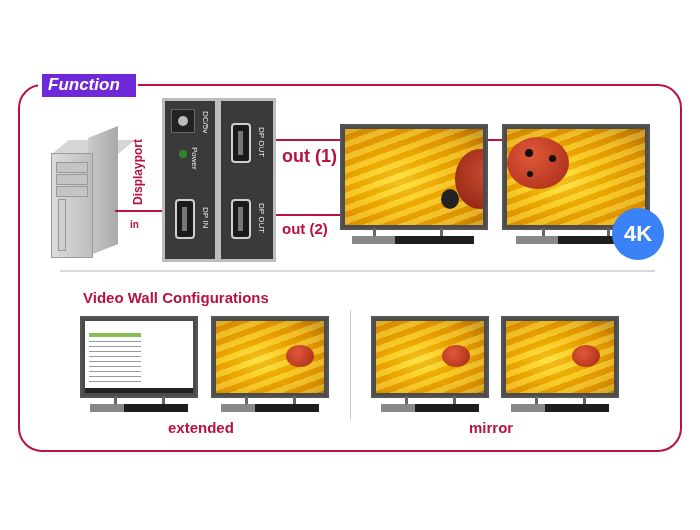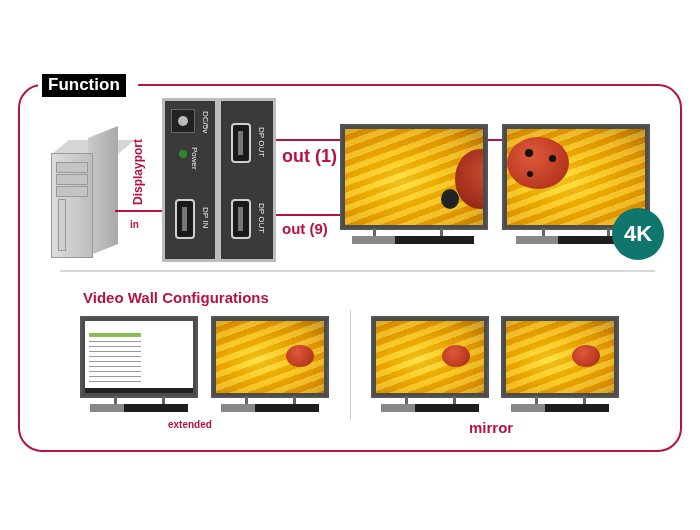--- a/index.html
+++ b/index.html
@@ -1,19 +1,19 @@
 <!DOCTYPE html>
 <html><head>
 <meta charset="utf-8">
 <style>
   html,body{margin:0;padding:0;background:#fff;}
   body{width:700px;height:530px;position:relative;overflow:hidden;font-family:"Liberation Sans",sans-serif;}
   .abs{position:absolute;}
   .frame{left:18px;top:84px;width:664px;height:368px;border:2px solid #b8123f;border-radius:24px;box-sizing:border-box;}
-  .fn-label{left:42px;top:74px;background:#000000;color:#fff;font-weight:bold;font-size:17px;padding:1px 6px 2px 6px;line-height:20px;}
+  .fn-label{left:42px;top:74px;background:#6d28d9;color:#fff;font-weight:bold;font-size:17px;padding:1px 16px 2px 6px;line-height:20px;font-style:italic;}
   .fn-gap{left:38px;top:82px;width:100px;height:6px;background:#fff;}
   .red-line{background:#b8123f;}
   .red-text{color:#b8123f;font-weight:bold;}
   .divider-h{left:60px;top:270px;width:595px;height:2px;background:#d8d8d8;}
   .divider-v{left:350px;top:310px;width:1px;height:110px;background:#cfcfcf;}
 
   
   .tower-side{left:88px;top:138px;width:30px;height:118px;background:linear-gradient(90deg,#c9c9c9,#a9a9a9);transform:skewY(-22deg);transform-origin:left top;}
   .tower-top{left:52px;top:140px;width:66px;height:14px;background:#d6d6d6;transform:skewX(-50deg);transform-origin:left bottom;}
   .tower-front{left:51px;top:153px;width:40px;height:103px;background:linear-gradient(90deg,#dcdcdc,#bdbdbd);border:1px solid #9a9a9a;}
@@ -37,21 +37,21 @@
   .flower{background:
       radial-gradient(ellipse at 40% 55%, #ffd92a 0%, #f6b800 35%, #e39a00 70%, #a86a00 100%);}
   .petals{position:absolute;inset:0;background:repeating-linear-gradient(160deg,rgba(255,240,120,.35) 0 6px,rgba(200,120,0,.25) 6px 12px);}
   .bug{position:absolute;border-radius:50%;background:radial-gradient(circle at 40% 35%,#e0583a,#a52a14);}
   .bug-dot{position:absolute;border-radius:50%;background:#111;}
   .bug-head{position:absolute;border-radius:50%;background:#222;}
   .sheet{background:#fff;}
   .sheet .green{position:absolute;left:4px;top:12px;width:52px;height:4px;background:#8bbd52;}
   .sheet .row{position:absolute;left:4px;width:52px;height:1px;background:#999;}
   .sheet .taskbar{position:absolute;left:0;bottom:0;right:0;height:5px;background:#222;}
-  .badge4k{left:612px;top:208px;width:52px;height:52px;border-radius:50%;background:#0f766e;color:#fff;font-weight:bold;font-size:22px;display:flex;align-items:center;justify-content:center;}
+  .badge4k{left:612px;top:208px;width:52px;height:52px;border-radius:50%;background:#3b82f6;color:#fff;font-weight:bold;font-size:22px;display:flex;align-items:center;justify-content:center;}
 </style>
 </head>
 <body>
 
 <div class="abs frame"></div>
 <div class="abs fn-gap"></div>
 <div class="abs fn-label">Function</div>
 
 <div>
   <div class="abs tower-top"></div>
@@ -81,21 +81,21 @@
   <div class="abs dp" style="left:10px;top:22px;"></div>
   <div class="abs vlabel" style="left:36px;top:26px;">DP OUT</div>
   <div class="abs dp" style="left:10px;top:98px;"></div>
   <div class="abs vlabel" style="left:36px;top:102px;">DP OUT</div>
 </div>
 
 <div class="abs red-line" style="left:276px;top:139px;width:66px;height:2px;"></div>
 <div class="abs red-line" style="left:276px;top:214px;width:66px;height:2px;"></div>
 <div class="abs red-line" style="left:486px;top:139px;width:18px;height:2px;"></div>
 <div class="abs red-text" style="left:282px;top:146px;font-size:18px;">out (1)</div>
-<div class="abs red-text" style="left:282px;top:220px;font-size:15px;">out (9)</div>
+<div class="abs red-text" style="left:282px;top:220px;font-size:15px;">out (2)</div>
 
 <div class="mon" style="left:340px;top:124px;width:148px;height:124px;">
   <div class="bezel" style="height:106px;">
       <div class="screen flower">
         <div class="petals"></div>
     <div class="bug" style="left:110px;top:20px;width:50px;height:60px;background:radial-gradient(circle at 60% 40%,#c84a30,#8a2010);"></div>
     <div class="bug-head" style="left:96px;top:60px;width:18px;height:20px;"></div>
   </div>
     </div>
   <div class="neck1" style="left:33px;top:104px;height:10px;"></div>
@@ -148,21 +148,21 @@
   <div class="bezel" style="height:82px;">
       <div class="screen flower">
         <div class="petals"></div>
     <div class="bug" style="left:70px;top:24px;width:28px;height:22px;"></div>
   </div>
     </div>
   <div class="neck1" style="left:34px;top:80px;height:8px;"></div>
   <div class="neck2" style="left:82px;top:80px;height:8px;"></div>
   <div class="base" style="left:10px;top:88px;width:98px;"></div>
 </div>
-<div class="abs red-text" style="left:168px;top:419px;font-size:10px;">extended</div>
+<div class="abs red-text" style="left:168px;top:419px;font-size:15px;">extended</div>
 
 <div class="abs divider-v"></div>
 
 <div class="mon" style="left:371px;top:316px;width:118px;height:98px;">
   <div class="bezel" style="height:82px;">
       <div class="screen flower">
         <div class="petals"></div>
     <div class="bug" style="left:66px;top:24px;width:28px;height:22px;"></div>
   </div>
     </div>

